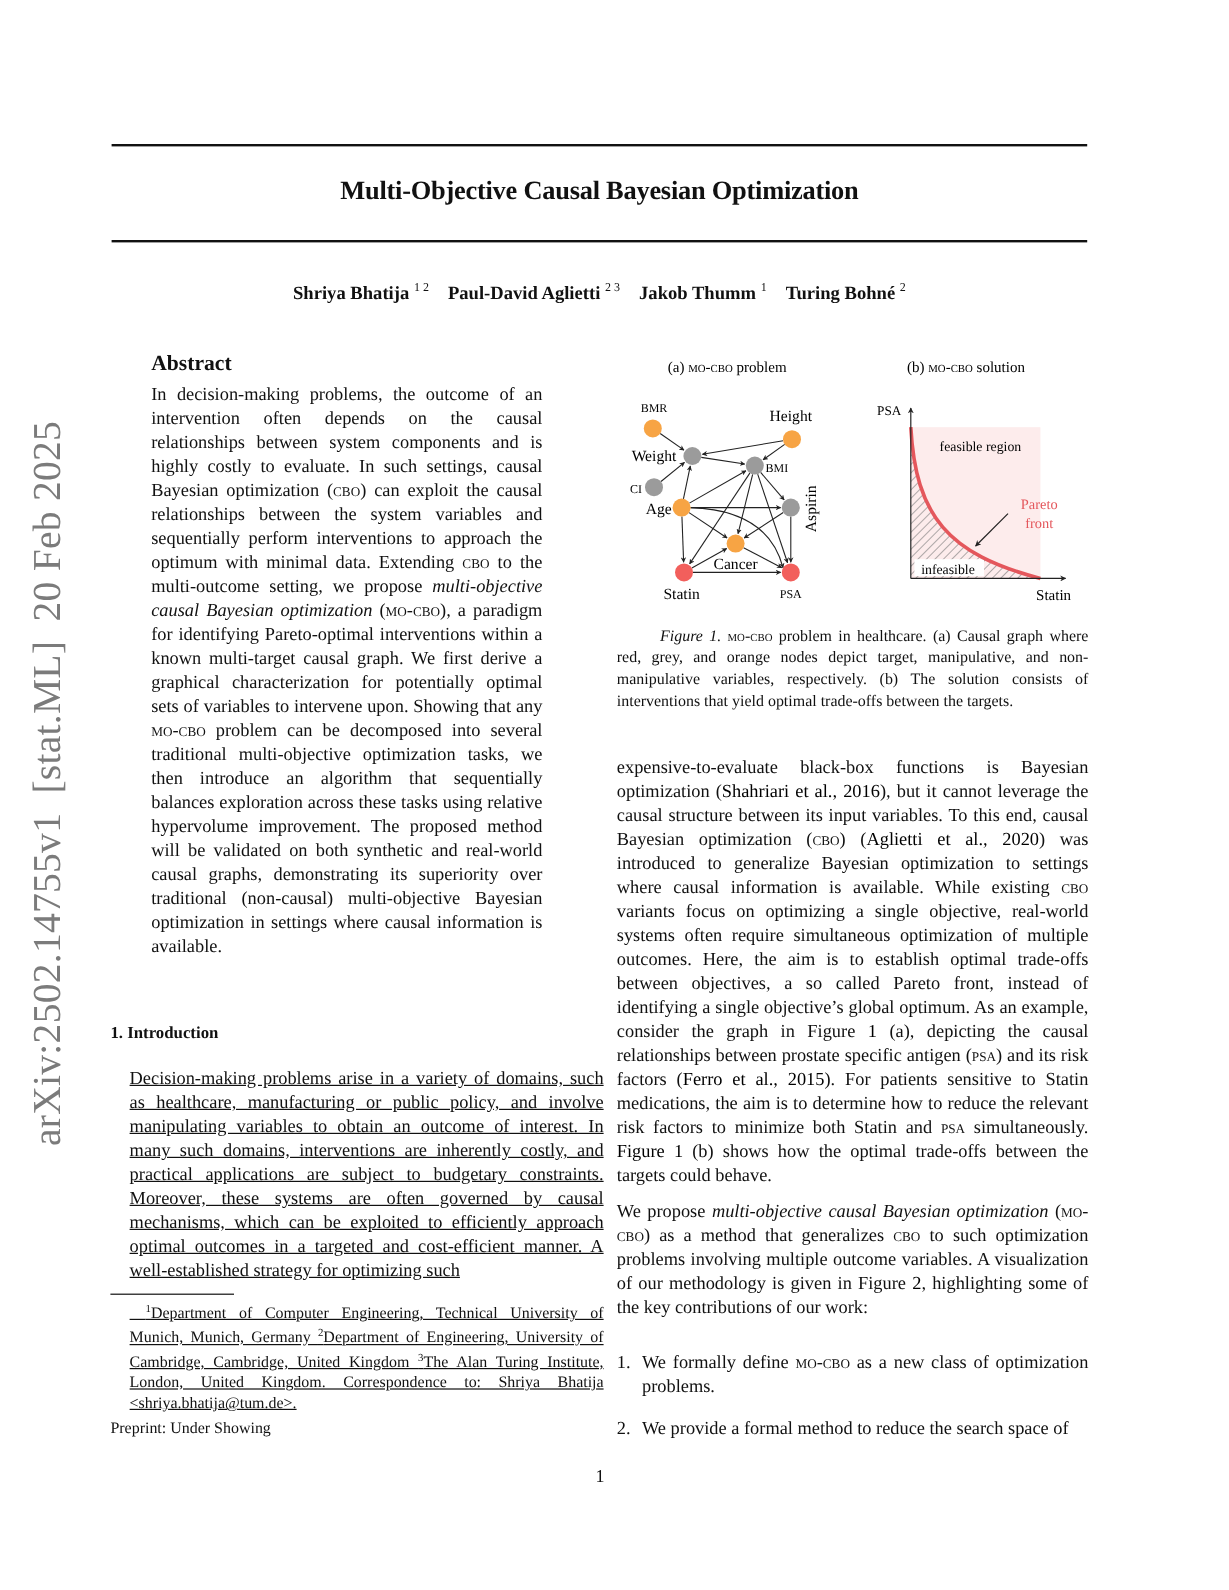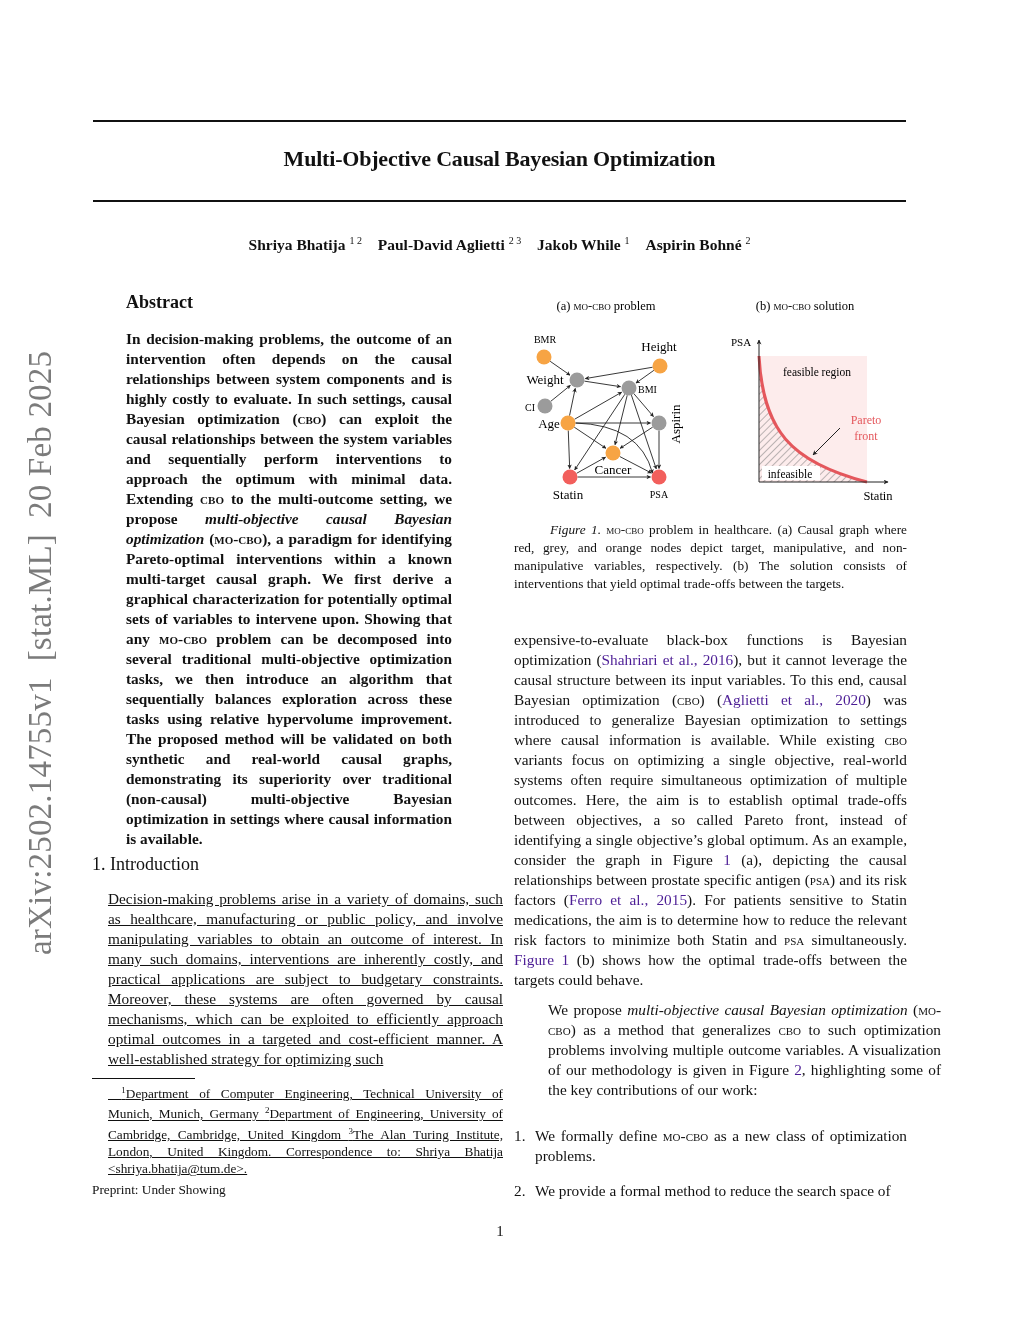--- a/index.html
+++ b/index.html
@@ -15,54 +15,54 @@
   #authors .author { margin: 16px 6px; }
   #authors sup { font-weight: normal; font-size: 10px; }
   #arxiv { position: absolute; left: 22px; top: 955px; transform-origin: 0 0; transform: rotate(-90deg);
            font-size: 33px; color: #7b7b7b; white-space: nowrap; letter-spacing: 0.2px; }
   #arxiv span { margin-right: 16px; }
   .col-left { position: absolute; left: 108px; width: 395px; text-decoration: underline; }
   .col-right { position: absolute; left: 514px; width: 393px; }
   .para { font-size: 15.3px; line-height: 20px; text-align: justify; margin: 0; hyphens: manual; }
   #abstract-head { position: absolute; left: 126px; width: 326px; top: 292px; 
                    font-weight: bold; font-size: 18px; }
-  #abstract-body { position: absolute; left: 126px; width: 326px; top: 329px; font-weight: bold; }
-  #intro-head { position: absolute; left: 92px; top: 854px; font-weight: normal; font-size: 18px; }
+  #abstract-body { position: absolute; left: 126px; width: 326px; top: 319px; }
+  #intro-head { position: absolute; left: 92px; top: 854px; font-weight: bold; font-size: 14px; }
   #intro-body { top: 889px; }
   .sc { font-variant: small-caps; }
-  .cite { color: #4c1d95; }
+  .cite { color: #000000; }
   #footnote-rule { position: absolute; left: 92px; top: 1078px; width: 103px; height: 1px; background: #111; }
   #footnote { top: 1082px; font-size: 13.3px; line-height: 17px; }
   #footnote sup { font-size: 9px; }
   #preprint { position: absolute; left: 92px; top: 1182px; font-size: 13.3px; }
   #page-num { position: absolute; left: 0; width: 1000px; top: 1223px; text-align: center; font-size: 15px; }
   #fig { position: absolute; left: 510px; top: 290px; width: 400px; height: 225px; }
   #caption { top: 521px; font-size: 13.3px; line-height: 18px; }
   #caption .figlabel { font-style: italic; margin-left: 36px; }
   #right-p1 { top: 630px; }
-  #right-p2 { top: 1000px; margin-left: 34px; }
+  #right-p2 { top: 1000px; }
   .list { position: absolute; left: 514px; width: 393px; font-size: 15.3px; line-height: 20px; }
   .list .num { position: absolute; left: 0; }
   .list .txt { margin-left: 21px; text-align: justify; }
   #item1 { top: 1126px; }
   #item2 { top: 1181px; }
   svg text { font-family: "Liberation Serif", "DejaVu Serif", serif; }
 </style>
 </head>
 <body>
 
 <div class="rule" id="rule-top"></div>
 <div id="title">Multi-Objective Causal Bayesian Optimization</div>
 <div class="rule" id="rule-bot"></div>
 
 <div id="authors">
   <span class="author"><span>Shriya Bhatija</span> <sup>1 2</sup></span>
   <span class="author"><span>Paul-David Aglietti</span> <sup>2 3</sup></span>
-  <span class="author"><span>Jakob While</span> <sup>1</sup></span>
-  <span class="author"><span>Aspirin Bohné</span> <sup>2</sup></span>
+  <span class="author"><span>Jakob Thumm</span> <sup>1</sup></span>
+  <span class="author"><span>Turing Bohné</span> <sup>2</sup></span>
 </div>
 
 <div id="arxiv">
   <span>arXiv:2502.14755v1</span><span>[stat.ML]</span><span>20 Feb 2025</span>
 </div>
 
 <div id="abstract-head">Abstract</div>
 <p id="abstract-body" class="para"><span>In decision-making problems, the outcome of an intervention often depends on the causal relationships between system components and is highly costly to evaluate. In such settings, causal Bayesian optimization (</span><span class="sc">cbo</span><span>) can exploit the causal relationships between the system variables and sequentially perform interventions to approach the optimum with minimal data. Extending </span><span class="sc">cbo</span><span> to the multi-outcome setting, we propose </span><em>multi-objective causal Bayesian optimization</em><span> (</span><span class="sc">mo-cbo</span><span>), a paradigm for identifying Pareto-optimal interventions within a known multi-target causal graph. We first derive a graphical characterization for potentially optimal sets of variables to intervene upon. Showing that any </span><span class="sc">mo-cbo</span><span> problem can be decomposed into several traditional multi-objective optimization tasks, we then introduce an algorithm that sequentially balances exploration across these tasks using relative hypervolume improvement. The proposed method will be validated on both synthetic and real-world causal graphs, demonstrating its superiority over traditional (non-causal) multi-objective Bayesian optimization in settings where causal information is available.</span></p>
 
 <div id="intro-head">1. Introduction</div>

